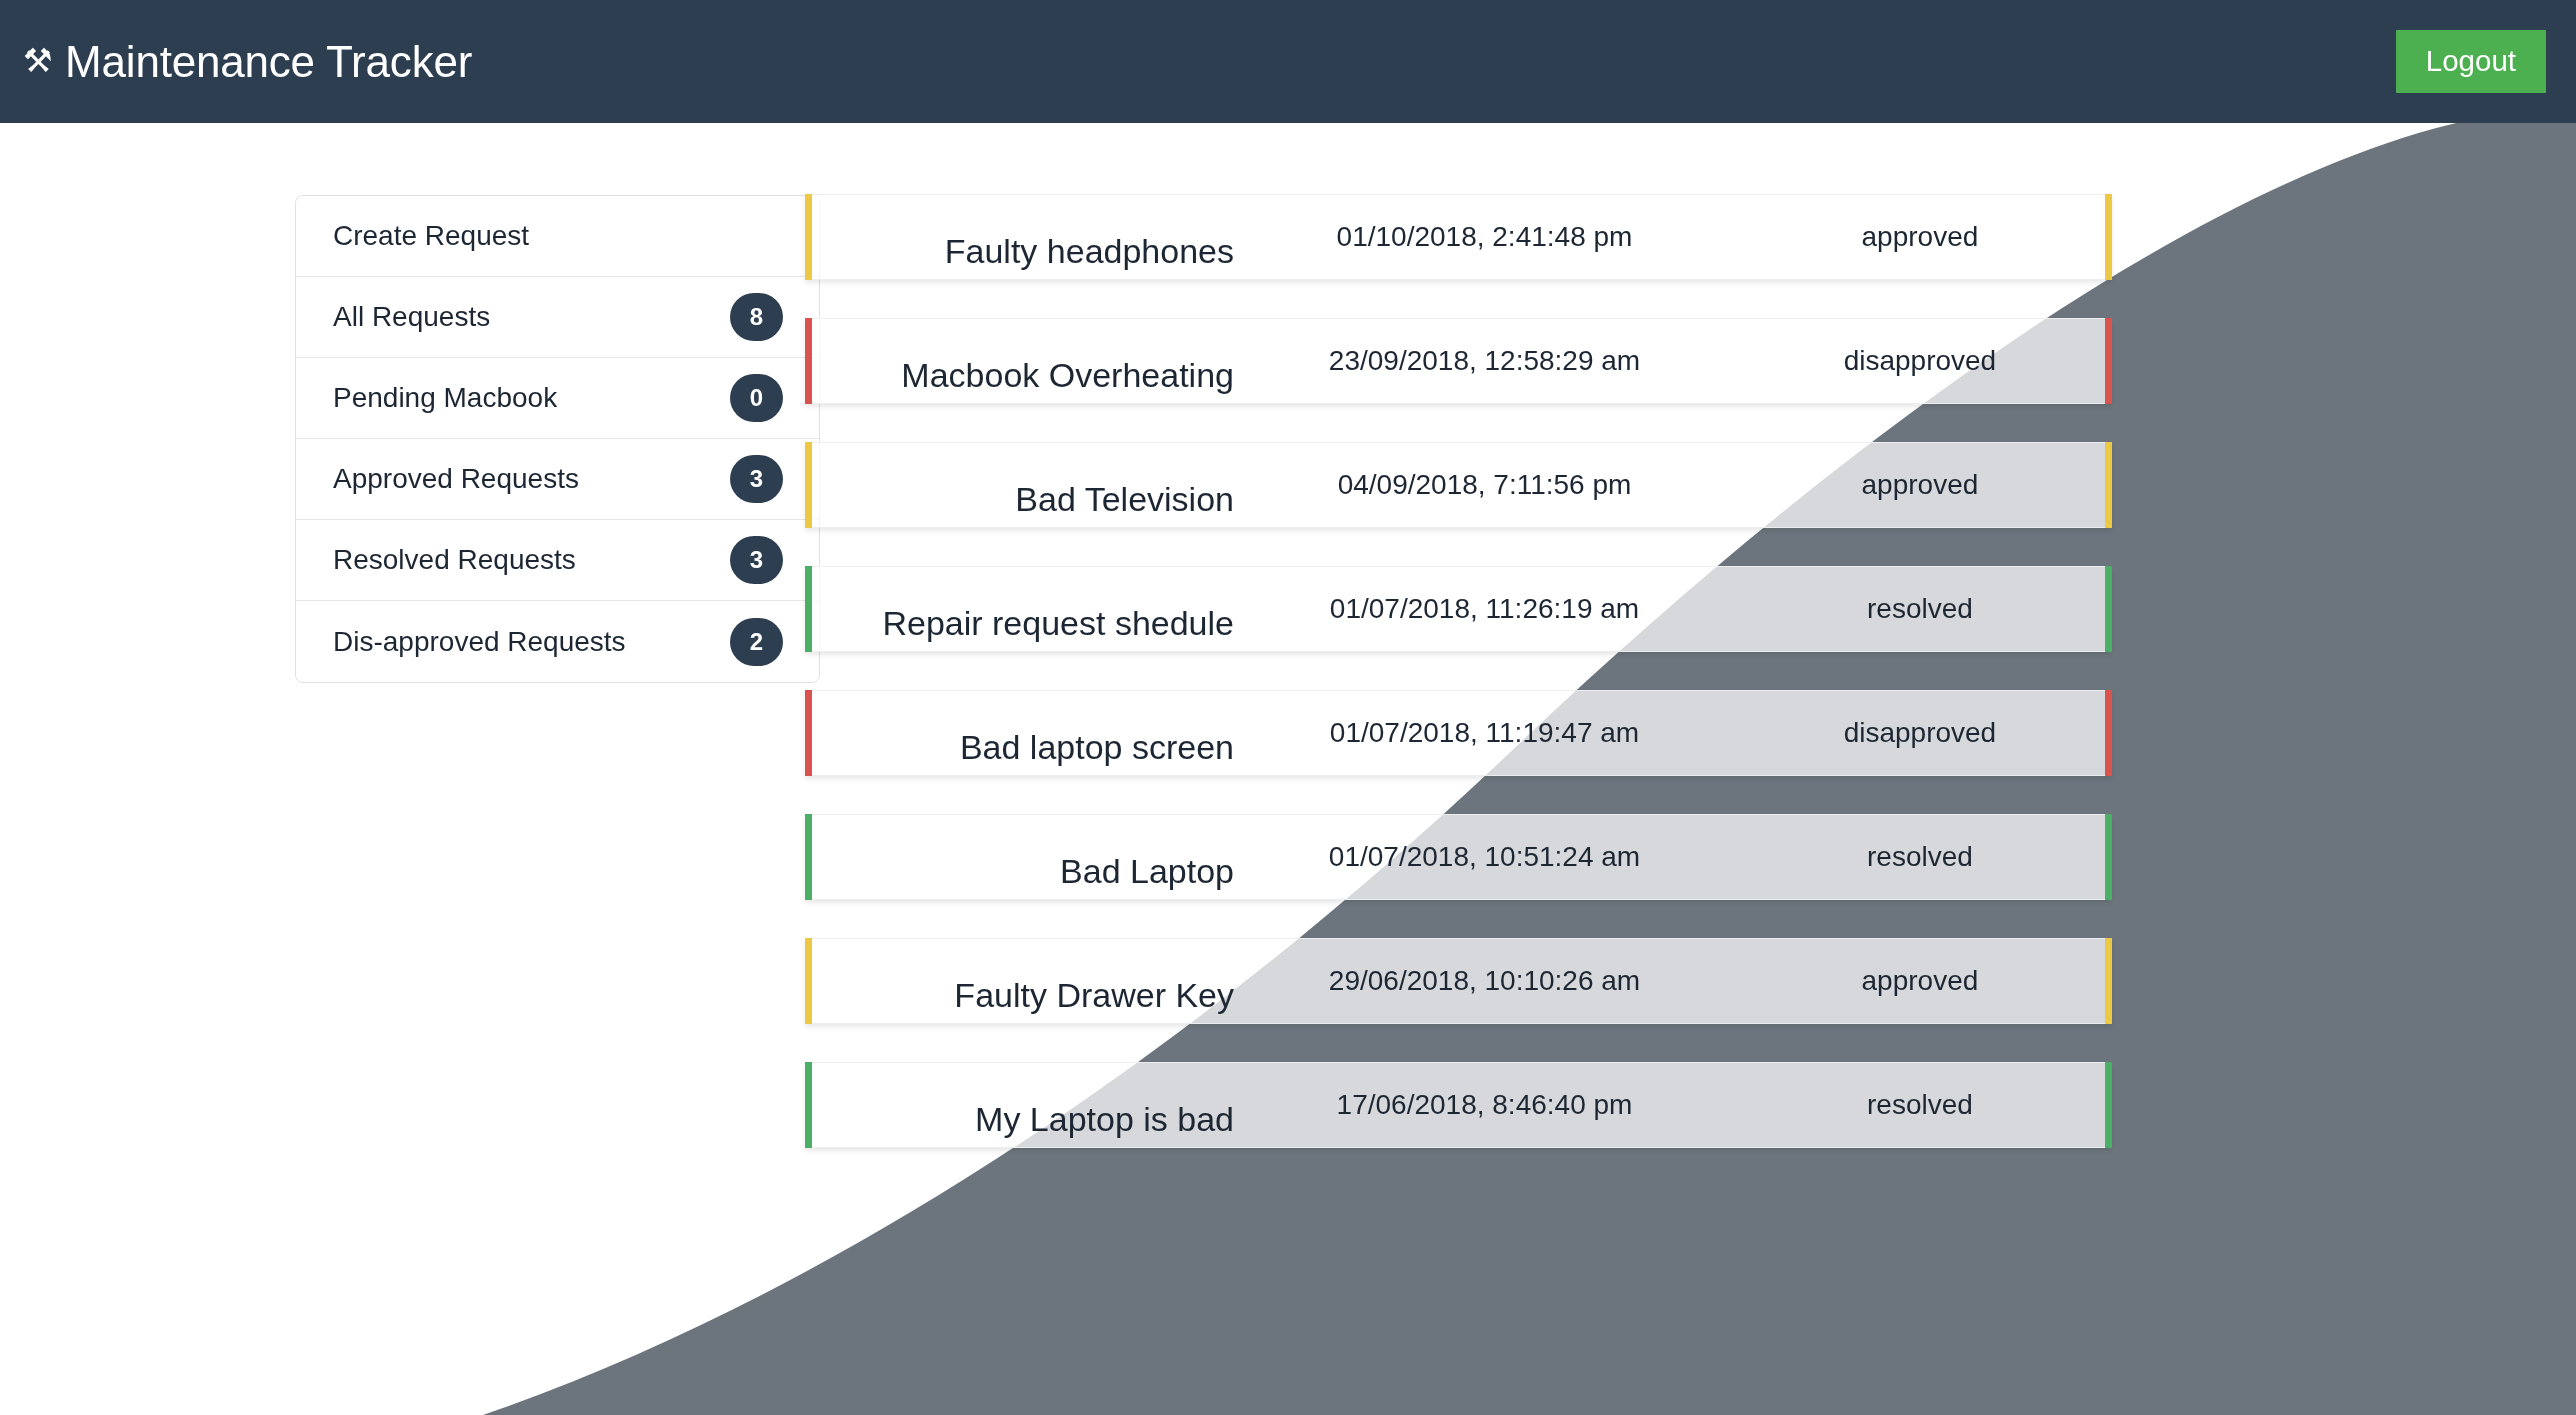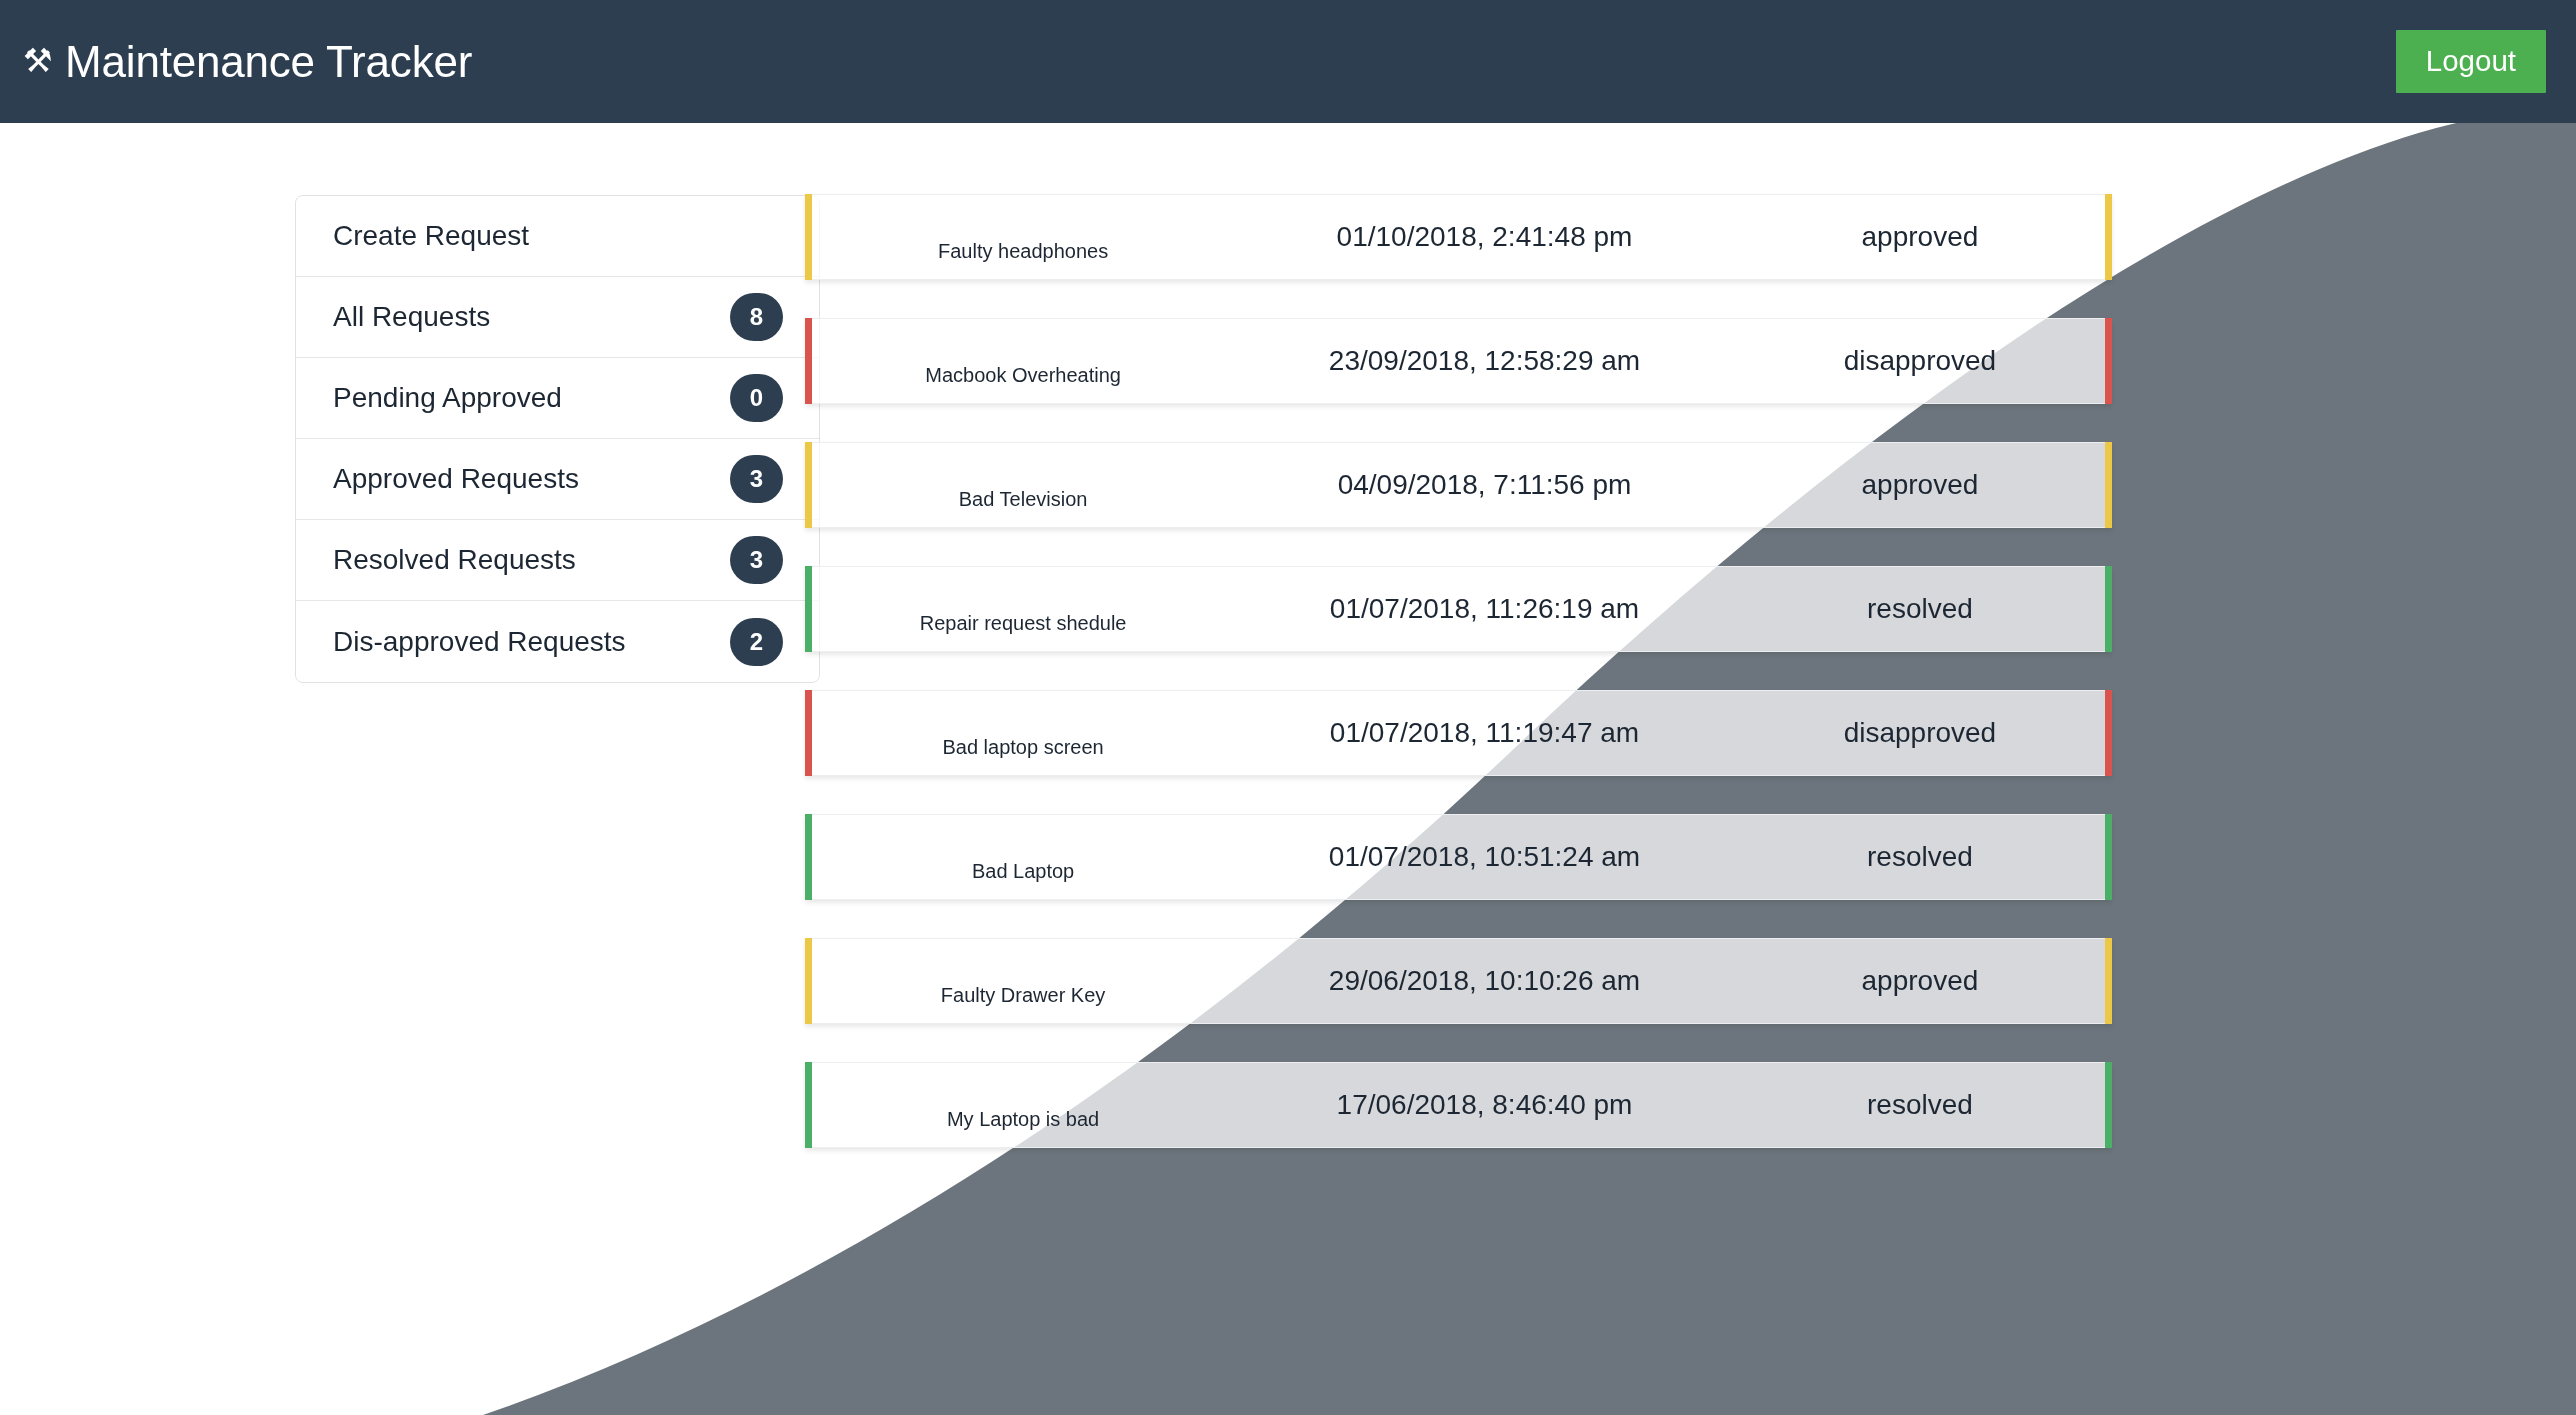--- a/index.html
+++ b/index.html
@@ -109,22 +109,22 @@
     content:"";
     position:absolute; top:-0.9px; bottom:-0.9px;
     width:7.2px;
     background:var(--accent);
   }
   .req-row::before { left:0; }
   .req-row::after  { right:0; }
 
   .req-title {
     flex:0 0 429px;
-    text-align:center;
-    font-size:20px; color:#1d2733;
+    text-align:right;
+    font-size:34px; color:#1d2733;
     padding-left:7.2px;
     margin-top:29px;
   }
   .req-date {
     flex:0 0 501px;
     text-align:center;
     font-size:28px; color:#1d2733;
   }
   .req-status {
     flex:1 1 auto;
@@ -155,21 +155,21 @@
     <div class="sidebar">
       <div class="side-item">
         <span class="side-label">Create Request</span>
 
       </div>
       <div class="side-item">
         <span class="side-label">All Requests</span>
         <span class="side-badge" style="background: rgb(45, 62, 80);">8</span>
       </div>
       <div class="side-item">
-        <span class="side-label">Pending Approved</span>
+        <span class="side-label">Pending Macbook</span>
         <span class="side-badge" style="background: rgb(45, 62, 80);">0</span>
       </div>
       <div class="side-item">
         <span class="side-label">Approved Requests</span>
         <span class="side-badge" style="background: rgb(45, 62, 80);">3</span>
       </div>
       <div class="side-item">
         <span class="side-label">Resolved Requests</span>
         <span class="side-badge" style="background: rgb(45, 62, 80);">3</span>
       </div>

